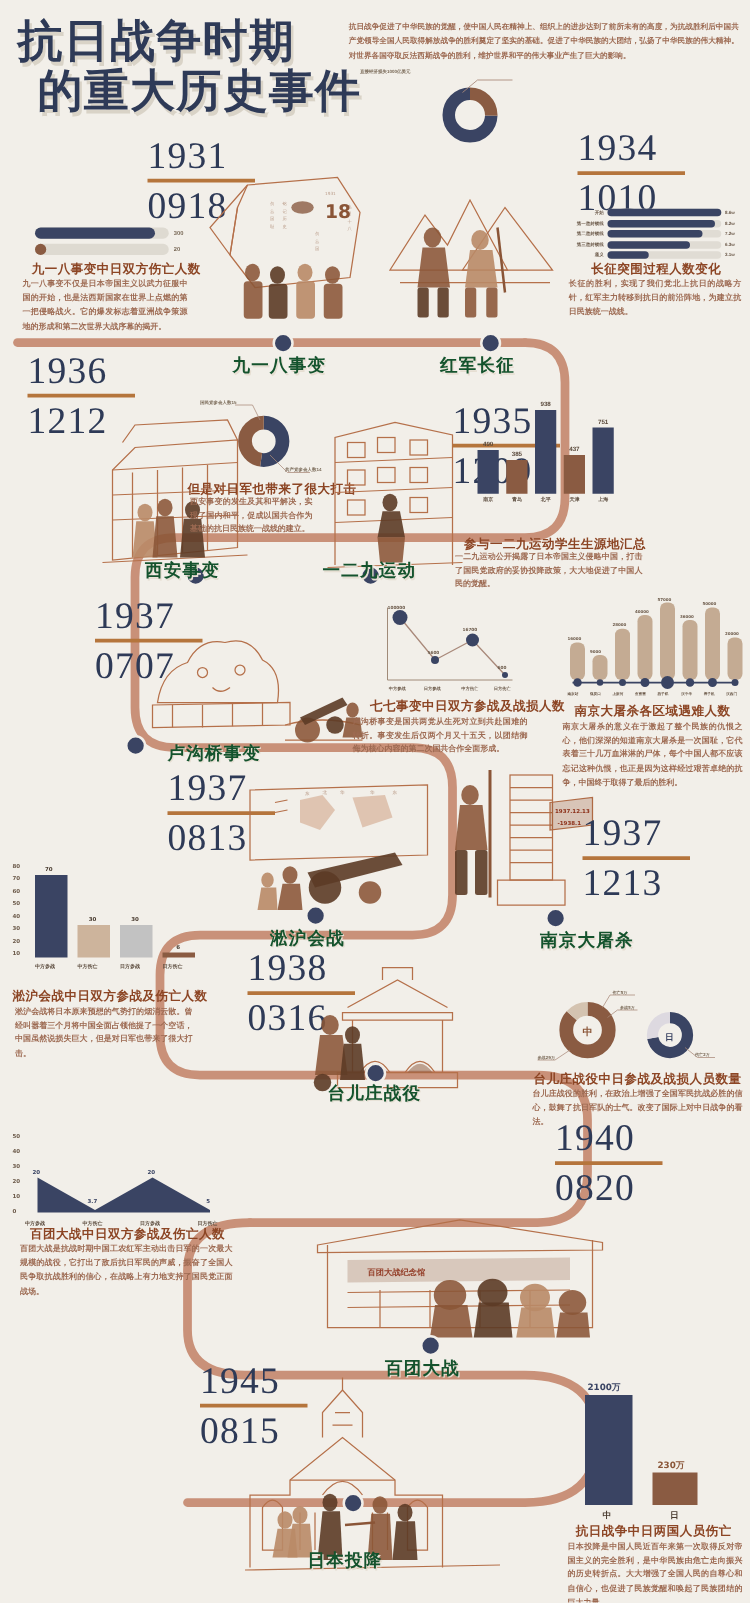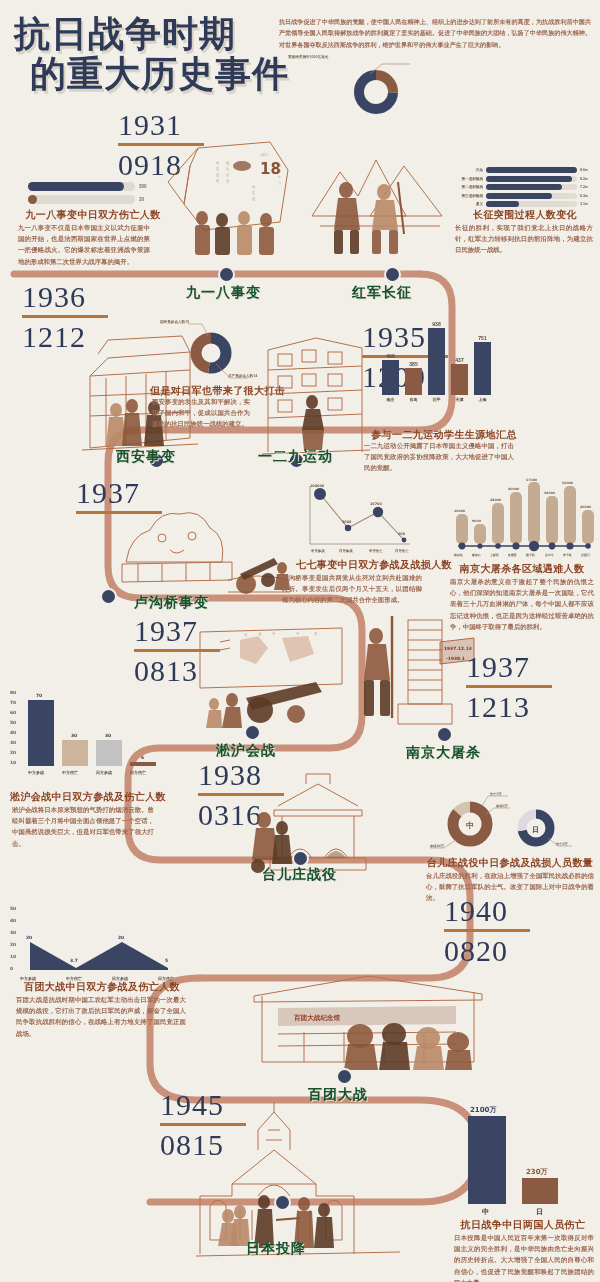--- a/index.html
+++ b/index.html
@@ -208,20 +208,25 @@
       <rect class="fig-d" x="24" y="100" width="9" height="24" rx="2"></rect>
       <rect class="fig-d" x="40" y="100" width="9" height="24" rx="2"></rect>
       <ellipse class="fig-l" cx="74" cy="62" rx="7" ry="8"></ellipse>
       <path class="fig-l" d="M66 70 L84 70 L88 100 L62 100 Z"></path>
       <rect class="fig" x="62" y="100" width="9" height="24" rx="2"></rect>
       <rect class="fig" x="79" y="100" width="9" height="24" rx="2"></rect>
       <path d="M88 52 L94 104" stroke="#8a5537" stroke-width="2" fill="none"></path>
     </g>
   </svg>
 
+  <div class="abs yearblock" style="left:462px;top:104px;">
+    <div class="yr">1934</div>
+    <div class="yr-rule"></div>
+    <div class="md">1010</div>
+  </div>
 
   <div class="abs" style="left:453px;top:167px;width:140px;">
     <div class="hbar-row">
       <div class="hbar-lab">开始</div>
       <div class="hbar-track">
           <div class="hbar-fill" style="width:100%"></div>
         </div>
       <div class="hbar-val">8.6w</div>
     </div>
     <div class="hbar-row">
@@ -360,20 +365,21 @@
         <div class="vblab">上海</div>
       </div>
     </div>
   </div>
   <div class="abs cap" style="left:364px;top:428px;width:160px;">参与一二九运动学生生源地汇总</div>
   <div class="abs body-txt" style="left:364px;top:440px;width:150px;">一二九运动公开揭露了日本帝国主义侵略中国，打击了国民党政府的妥协投降政策，大大地促进了中国人民的觉醒。</div>
 
   <div class="abs yearblock" style="left:76px;top:478px;">
     <div class="yr">1937</div>
     <div class="yr-rule"></div>
+    <div class="md">0707</div>
   </div>
 
   <svg class="abs" style="left:118px;top:488px;" width="180" height="120">
     <path class="sketch" d="M8 74 Q12 48 32 42 Q42 22 62 26 Q82 20 92 40 Q108 48 104 74 Z"></path>
     <circle class="sketch" cx="44" cy="50" r="4"></circle>
       <circle class="sketch" cx="74" cy="48" r="4"></circle>
     <path class="sketch" d="M52 62 Q58 68 66 62"></path>
     <path class="sketch" d="M4 76 L114 74 L114 92 L4 94 Z"></path>
     <path class="sketch" d="M20 76 L20 94 M44 76 L44 94 M68 75 L68 93 M92 74 L92 92"></path>
     <path class="sketch" d="M110 92 Q140 84 170 92"></path>
@@ -542,21 +548,21 @@
       <path d="M40 8 L40 110" stroke="#8a5537" stroke-width="2.4" fill="none"></path>
     </g>
   </svg>
 
   <div class="abs yearblock" style="left:466px;top:652px;">
     <div class="yr">1937</div>
     <div class="yr-rule"></div>
     <div class="md">1213</div>
   </div>
   <div class="abs node" style="left:436px;top:726px;"></div>
-  <div class="abs evt-label" style="left:406px;top:744px;">南京大屠杀</div>
+  <div class="abs evt-label" style="left:432px;top:744px;">南京大屠杀</div>
 
   <div class="abs yearblock" style="left:198px;top:760px;">
     <div class="yr">1938</div>
     <div class="yr-rule"></div>
     <div class="md">0316</div>
   </div>
 
   <svg class="abs" style="left:248px;top:766px;" width="140" height="112">
     <path class="sketch" d="M30 40 L70 18 L110 40"></path>
     <path class="sketch" d="M26 44 L114 44 L114 50 L26 50 Z"></path>

